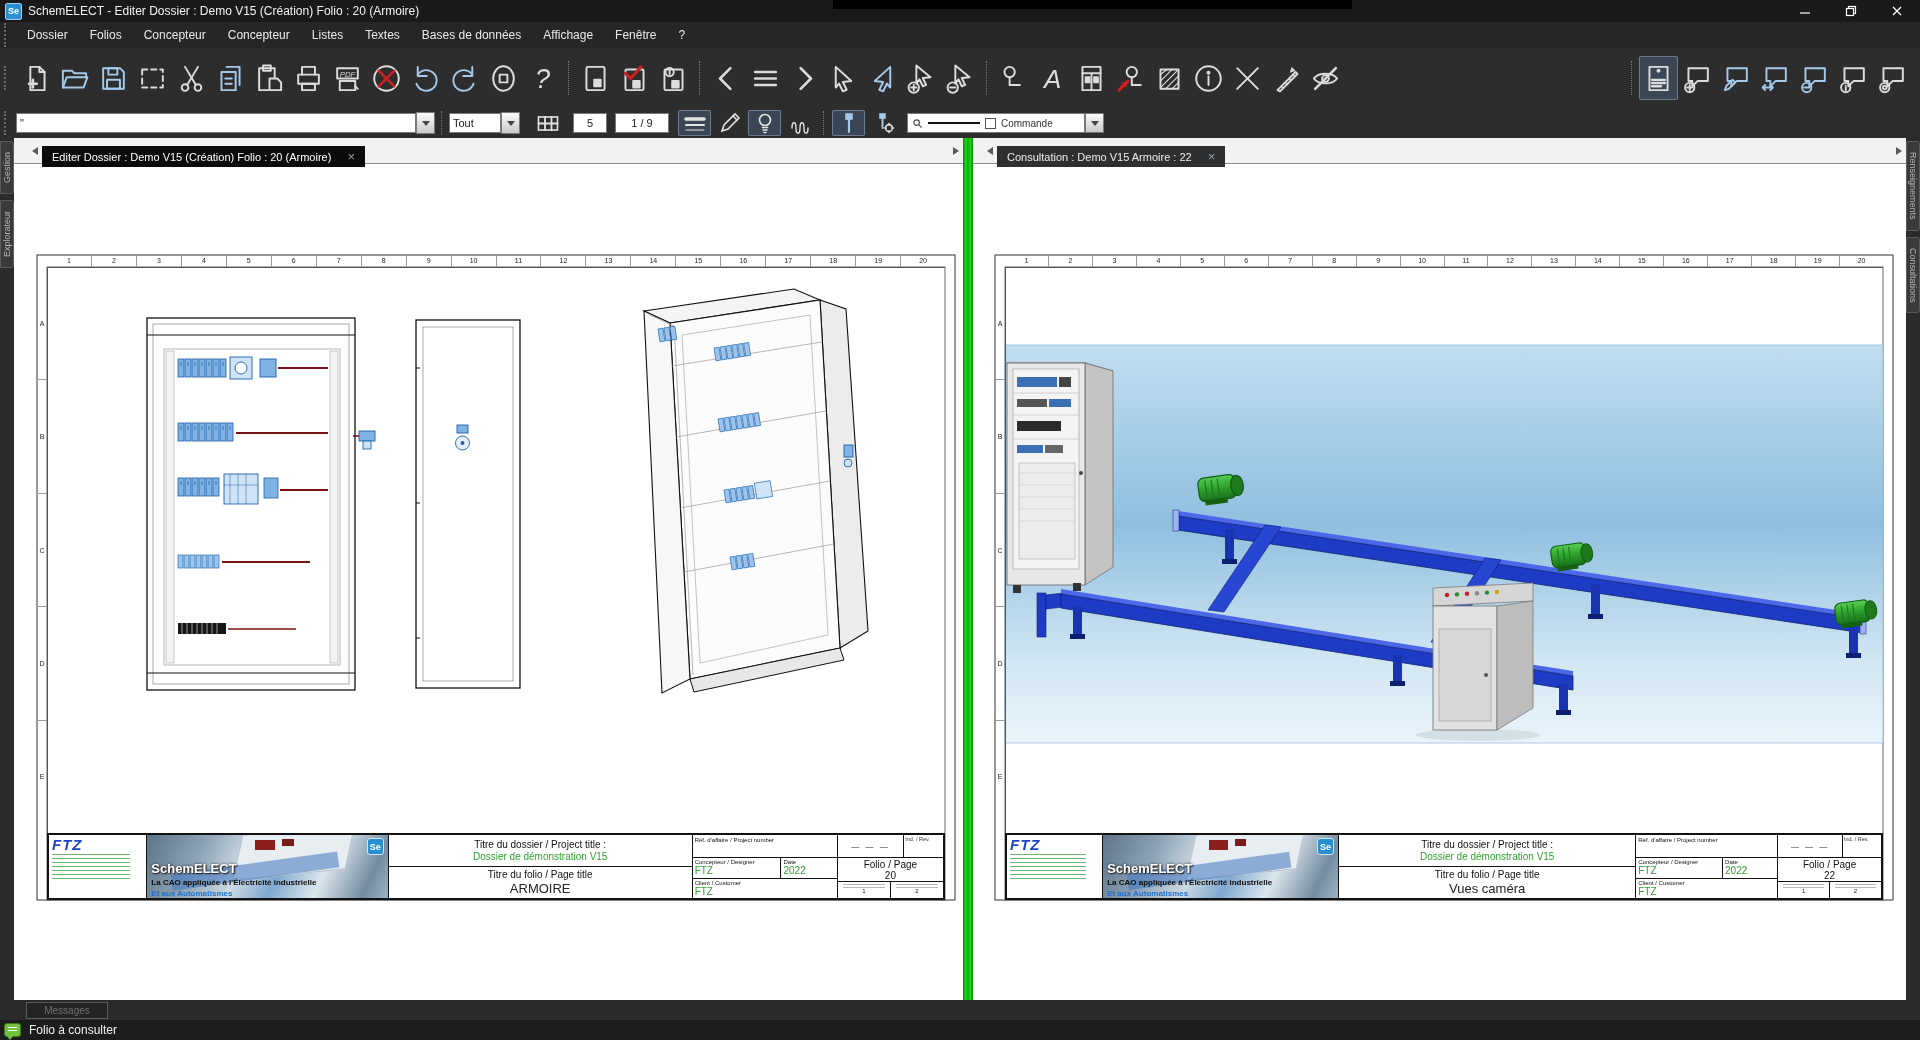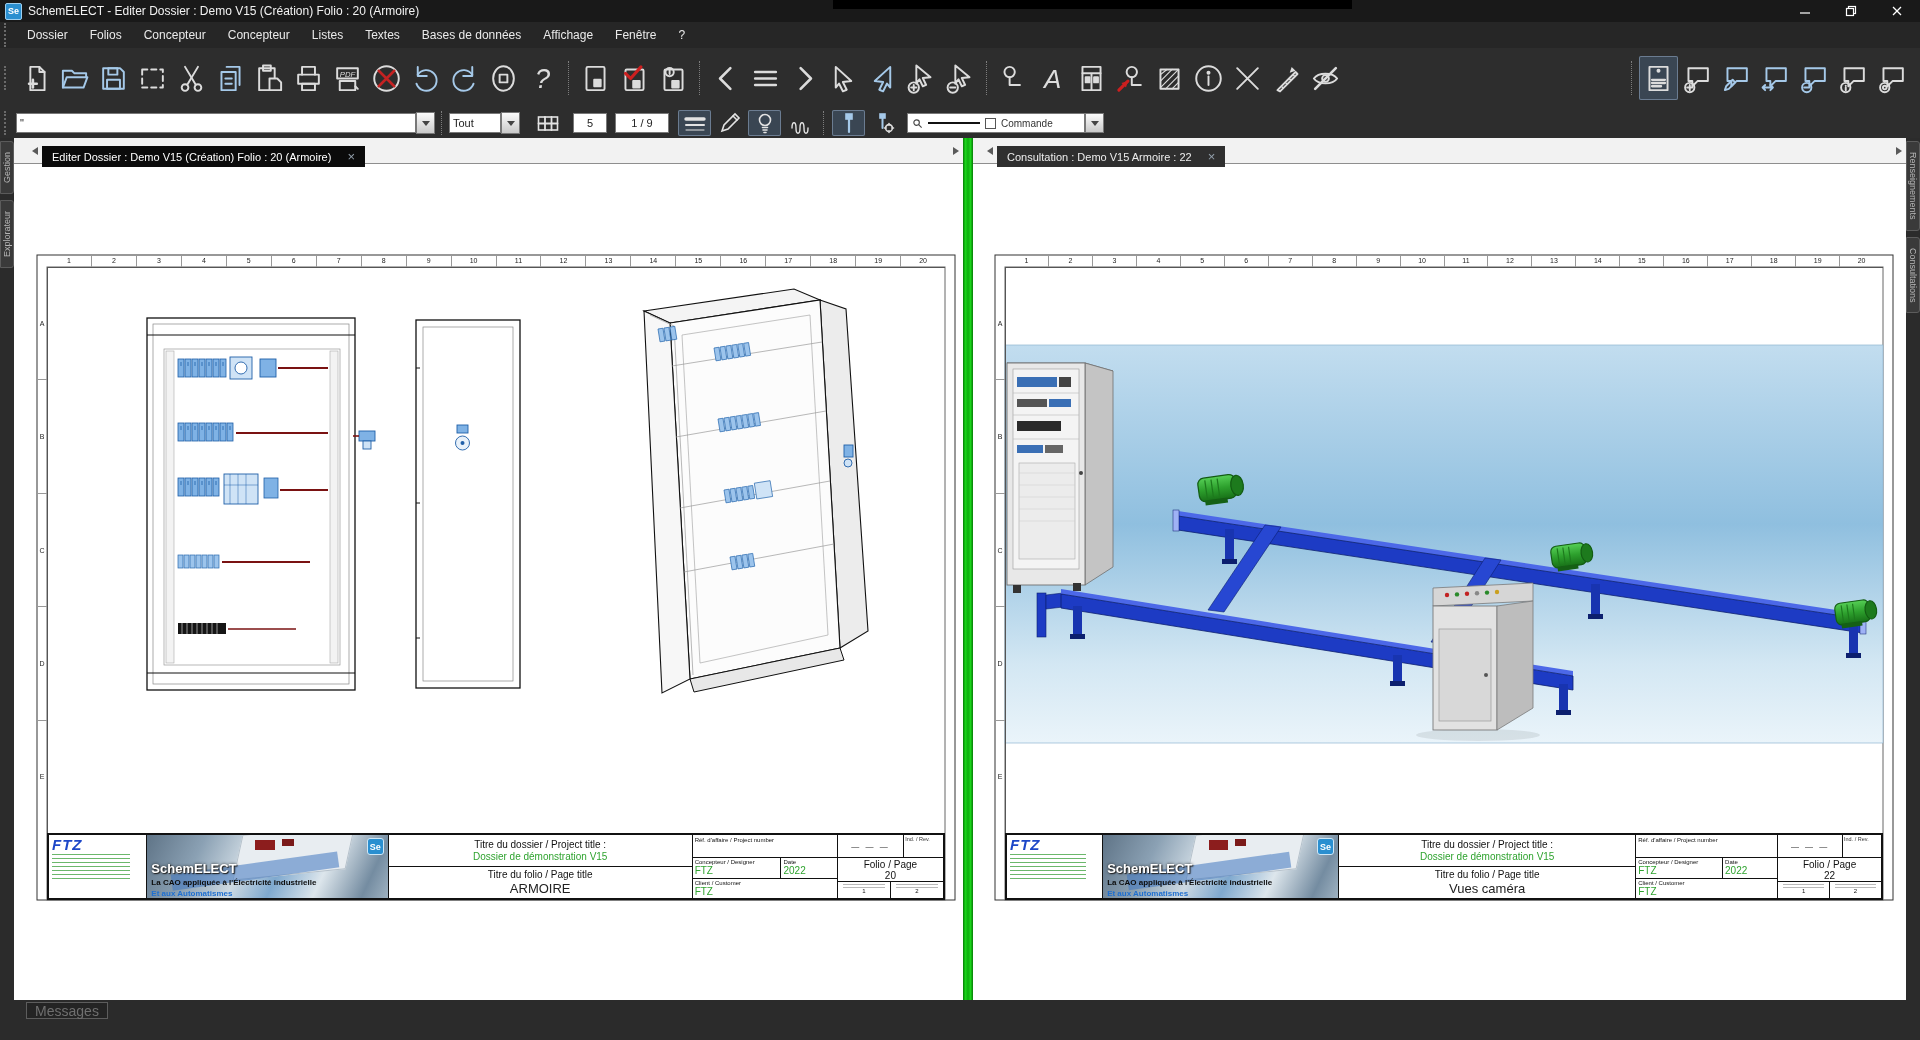--- a/index.html
+++ b/index.html
@@ -98,21 +98,21 @@
   .refB .r1 .dash{width:64%;border-right:1px solid #111;display:flex;align-items:center;justify-content:center;font-size:8px;letter-spacing:2px;}
   .refB .r1 .rev{width:36%;padding:1px;font-size:5.5px;color:#333;}
   .refB .r2{height:22px;border-bottom:1px solid #111;text-align:center;padding-top:1px;}
   .refB .r2 .pg{font-size:10px;}
   .refB .r3{flex:1;display:flex;}
   .refB .r3 .t1{width:50%;border-right:1px solid #111;text-align:center;font-size:6px;padding-top:2px;}
   .refB .r3 .t2{width:50%;text-align:center;font-size:6px;padding-top:2px;}
   .tinybar{width:80%;height:4px;margin:0 auto;background:repeating-linear-gradient(#8a8a8a 0 1px,transparent 1px 3px);opacity:.6;}
   
   .bottombar{position:absolute;left:0;top:1000px;right:0;height:20px;background:#2b2b2b;z-index:26;}
-  .msgbtn{position:absolute;left:26px;top:2px;width:80px;height:15px;background:#242424;border:1px solid #5d5d5d;color:#6f6f6f;font-size:14px;display:flex;align-items:center;justify-content:center;}
+  .msgbtn{position:absolute;left:26px;top:2px;width:80px;height:15px;background:#242424;border:1px solid #5d5d5d;color:#6f6f6f;font-size:10px;display:flex;align-items:center;justify-content:center;}
   .statusbar{position:absolute;left:0;top:1020px;right:0;height:20px;background:#1c1c1c;display:flex;align-items:center;z-index:30;}
   .chaticon{position:relative;width:15px;height:12px;background:#72c13e;border:1px solid #3f7a1c;border-radius:3px;margin:0 8px 0 4px;}
   .chaticon:before{content:"";position:absolute;left:2px;bottom:-4px;border-left:3px solid transparent;border-right:3px solid transparent;border-top:4px solid #72c13e;}
   .chaticon:after{content:"";position:absolute;left:3px;top:3px;width:9px;height:5px;background:repeating-linear-gradient(#fff 0 1px,transparent 1px 3px);}
   .statustext{font-size:12px;color:#f2f2f2;}
 </style>
 </head>
 <body>
 
 <div id="app">
@@ -943,14 +943,18 @@
       </div>
     </div>
   </div>
 
   <div class="divider"></div>
 
   <div class="bottombar">
     <div class="msgbtn">Messages</div>
   </div>
 
+  <div class="statusbar">
+    <div class="chaticon"></div>
+    <span class="statustext">Folio à consulter</span>
+  </div>
 
 </div>
 
 </body></html>

